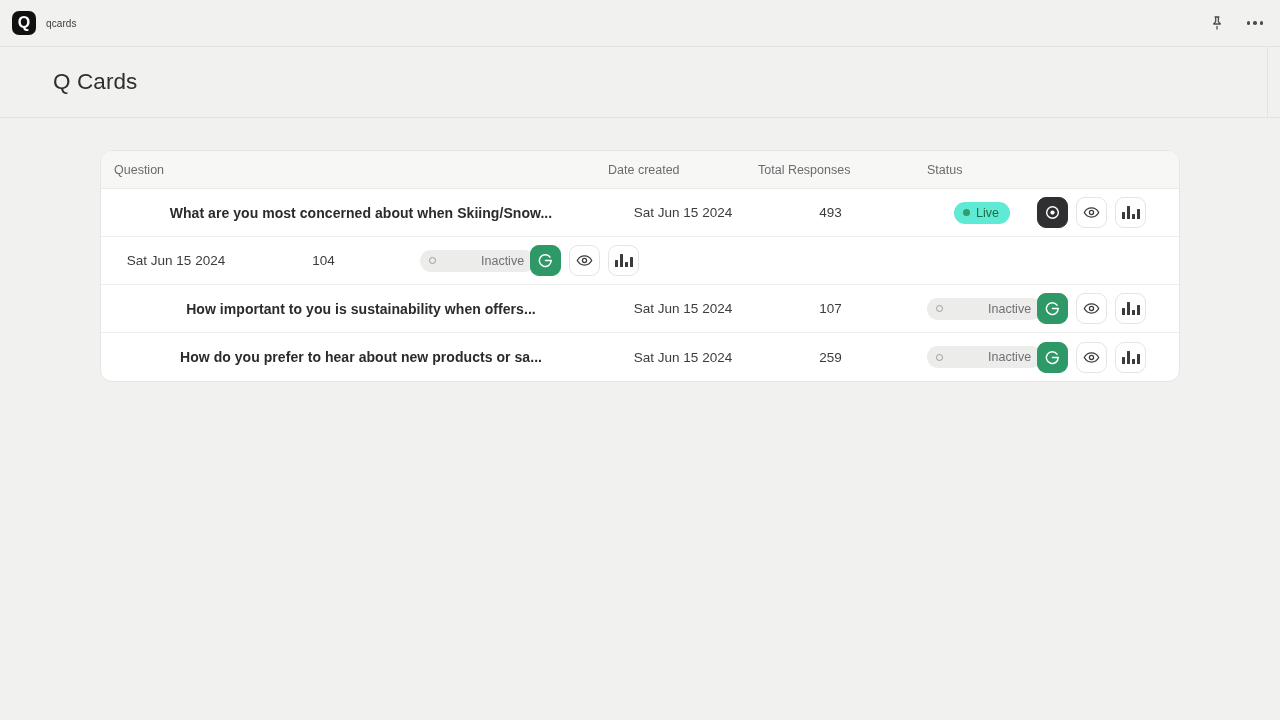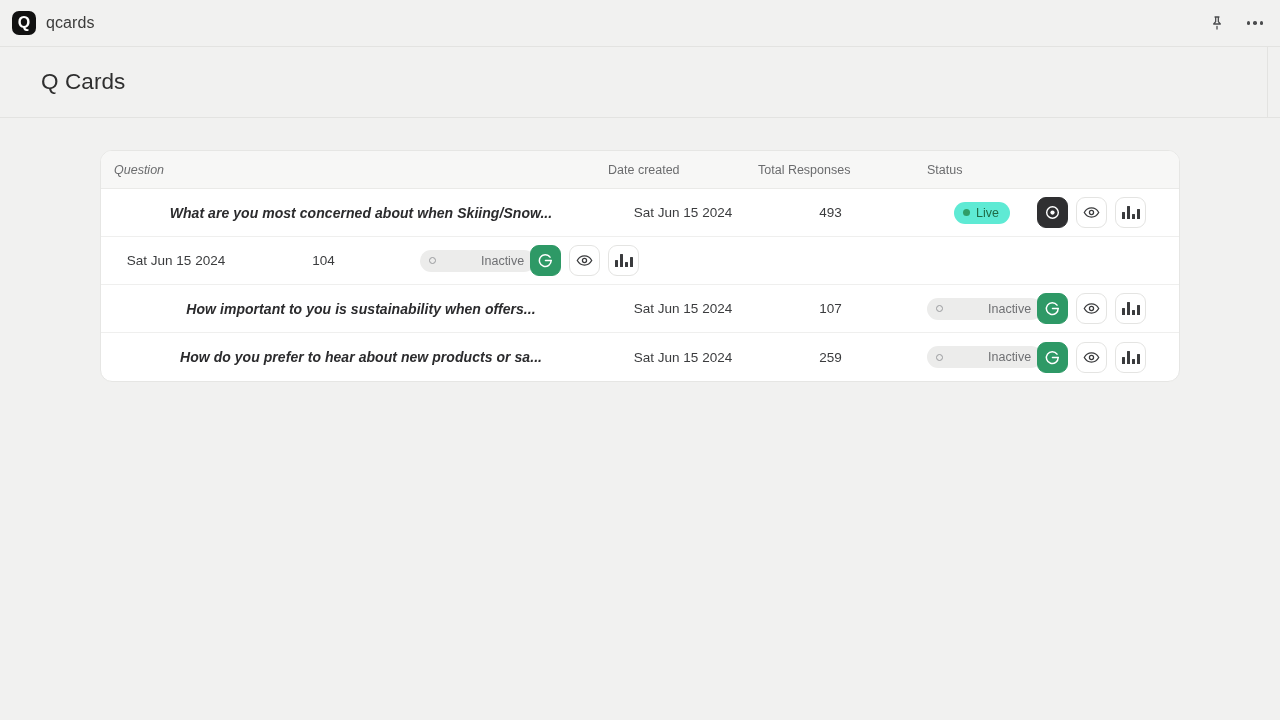--- a/index.html
+++ b/index.html
@@ -27,21 +27,21 @@
     width: 24px; height: 24px;
     border-radius: 7px;
     background: #111111;
     color: #ffffff;
     font-size: 16px;
     font-weight: bold;
     display: flex; align-items: center; justify-content: center;
     line-height: 1;
   }
   .brand-name {
-    font-size: 16px;
+    font-size: 10px;
     color: #3c3c3b;
     letter-spacing: .1px;
   }
   .appbar-right {
     margin-left: auto;
     display: flex;
     align-items: center;
     gap: 16px;
     color: #57585a;
   }
@@ -52,21 +52,21 @@
   }
   .dots { display: flex; gap: 3px; align-items: center; }
   .dots i { width: 3.5px; height: 3.5px; border-radius: 50%; background: #4a4b4d; display: block; }
 
   
   .pagehead {
     position: relative;
     height: 71px;
     display: flex;
     align-items: center;
-    padding: 0 36px 0 41px;
+    padding: 0 36px 0 53px;
     border-bottom: 1px solid #e3e3e1;
   }
   .page-title {
     font-size: 22.5px;
     color: #2f2f2f;
     font-weight: 400;
     letter-spacing: .1px;
   }
   .primary-btn {
     margin-left: auto;
@@ -107,21 +107,21 @@
   }
   .row {
     display: flex;
     align-items: center;
     height: 48px;
     border-bottom: 1px solid #efefee;
     text-align: center;
   }
   .row:last-child { border-bottom: none; }
 
-  .c-question { width: 507px; padding-left: 13px; font-style: italic; }
+  .c-question { width: 507px; padding-left: 13px; }
   .c-date     { width: 150px; }
   .c-total    { width: 145px; }
   .c-status   { width: 110px; margin-left: 24px; }
   .c-actions  { flex: 1; display: flex; align-items: center; gap: 8px; }
 
   .q-text {
     font-size: 14px;
     font-weight: bold;
     color: #2b2b2d;
     letter-spacing: .05px;

